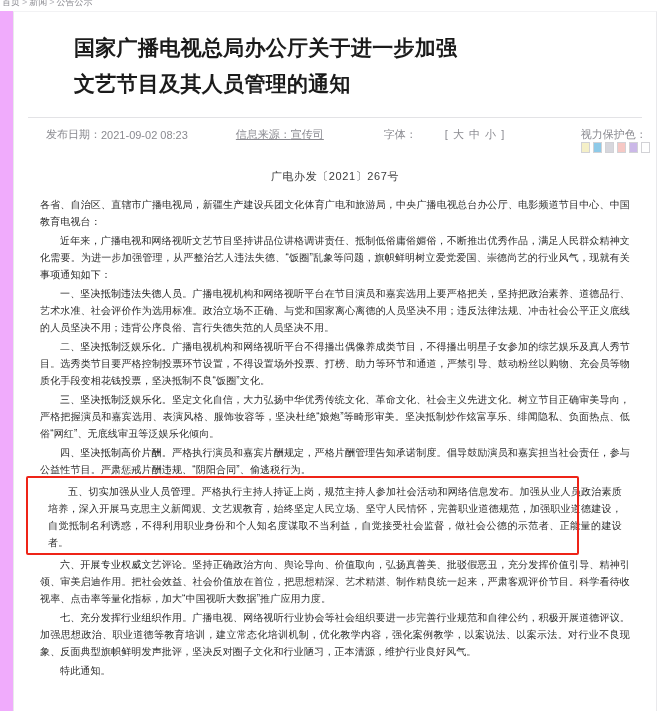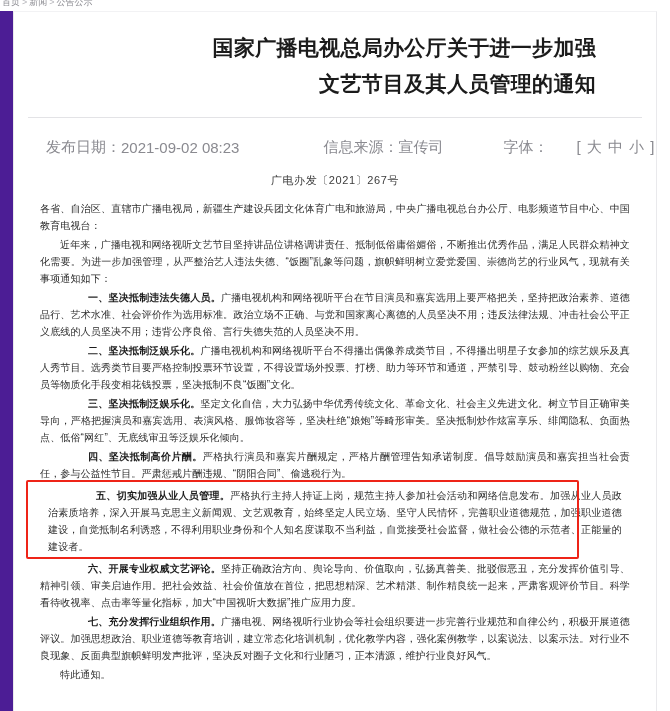--- a/index.html
+++ b/index.html
@@ -6,21 +6,21 @@
   html, body {
     margin: 0; padding: 0;
     width: 670px; height: 711px;
     background: #ffffff;
     font-family: "Liberation Sans", "DejaVu Sans", sans-serif;
     overflow: hidden;
   }
   #page {
     position: relative;
     width: 554px; height: 711px;
-    background: #4c1d95;
+    background: #f0abfc;
   }
   
   .breadcrumb-bar {
     position: absolute;
     top: -7px; left: 0;
     width: 670px; height: 18px;
     background: #ffffff;
     display: flex; align-items: center;
     padding-left: 2px;
     font-size: 9px;
@@ -39,46 +39,46 @@
     background: #ffffff;
     border-left: 1px solid #e9e9ec;
     border-right: 1px solid #e9e9ec;
     border-top: 1px solid #f2f2f4;
   }
 
   
   .title {
     margin: 0;
     padding: 18px 60px 0 60px;
-    text-align: right;
+    text-align: left;
     font-size: 21px;
     line-height: 36px;
     font-weight: 700;
     color: #1b1b1b;
     letter-spacing: 0.3px;
   }
   .title .ln { display: block; }
 
   
   .meta-rule {
     margin: 15px 14px 0 14px;
     height: 1px;
     background: #e3e3e6;
   }
   .meta-row {
     display: flex;
-    align-items: flex-end;
+    align-items: flex-start;
     padding: 9px 0 0 0;
-    font-size: 15px;
+    font-size: 11px;
     color: #8a8a90;
     white-space: nowrap;
   }
   .meta-cell { display: flex; align-items: center; }
   .m-date   { margin-left: 32px; }
-  .m-source { margin-left: 84px; }
+  .m-source { margin-left: 48px; text-decoration: underline; }
   .m-font   { margin-left: 60px; gap: 28px; }
   .m-eye    { margin-left: 72px; flex-direction: column; }
   .font-sizes { letter-spacing: 1px; }
   .swatches { display: inline-flex; gap: 3px; margin-left: 4px; }
   .sw {
     width: 9px; height: 11px;
     border: 1px solid #d2d2d6;
     display: inline-block;
   }
 
@@ -100,21 +100,21 @@
   .para {
     margin: 0 0 2px 0;
     font-size: 10px;
     line-height: 17px;
     color: #2d2d2d;
     text-align: justify;
     text-justify: inter-ideograph;
     letter-spacing: 0.15px;
   }
   .para.indent { text-indent: 2em; }
-  .para b { font-weight: 700; color: #1c1c1c; margin-left: 28px; }
+  .para b { font-weight: 400; color: #1c1c1c; }
 
   
   .redbox {
     position: absolute;
     left: 12px;
     top: 0;
     width: 540px;
     border: 2px solid #ee2418;
     border-radius: 2px;
     pointer-events: none;

